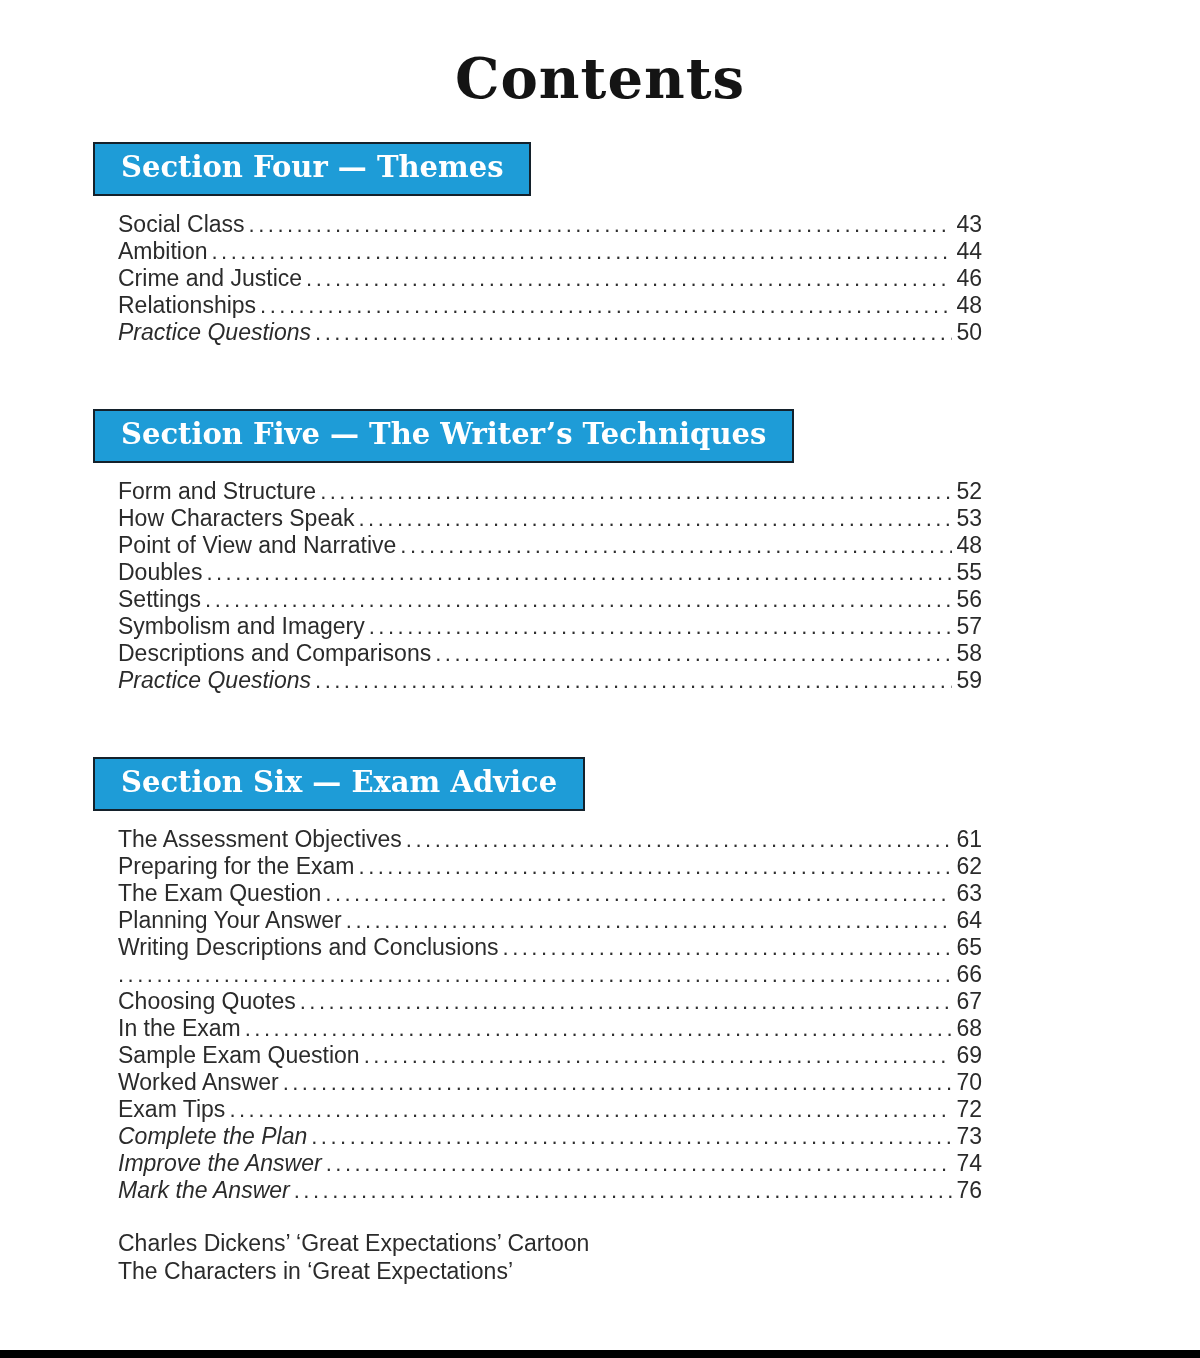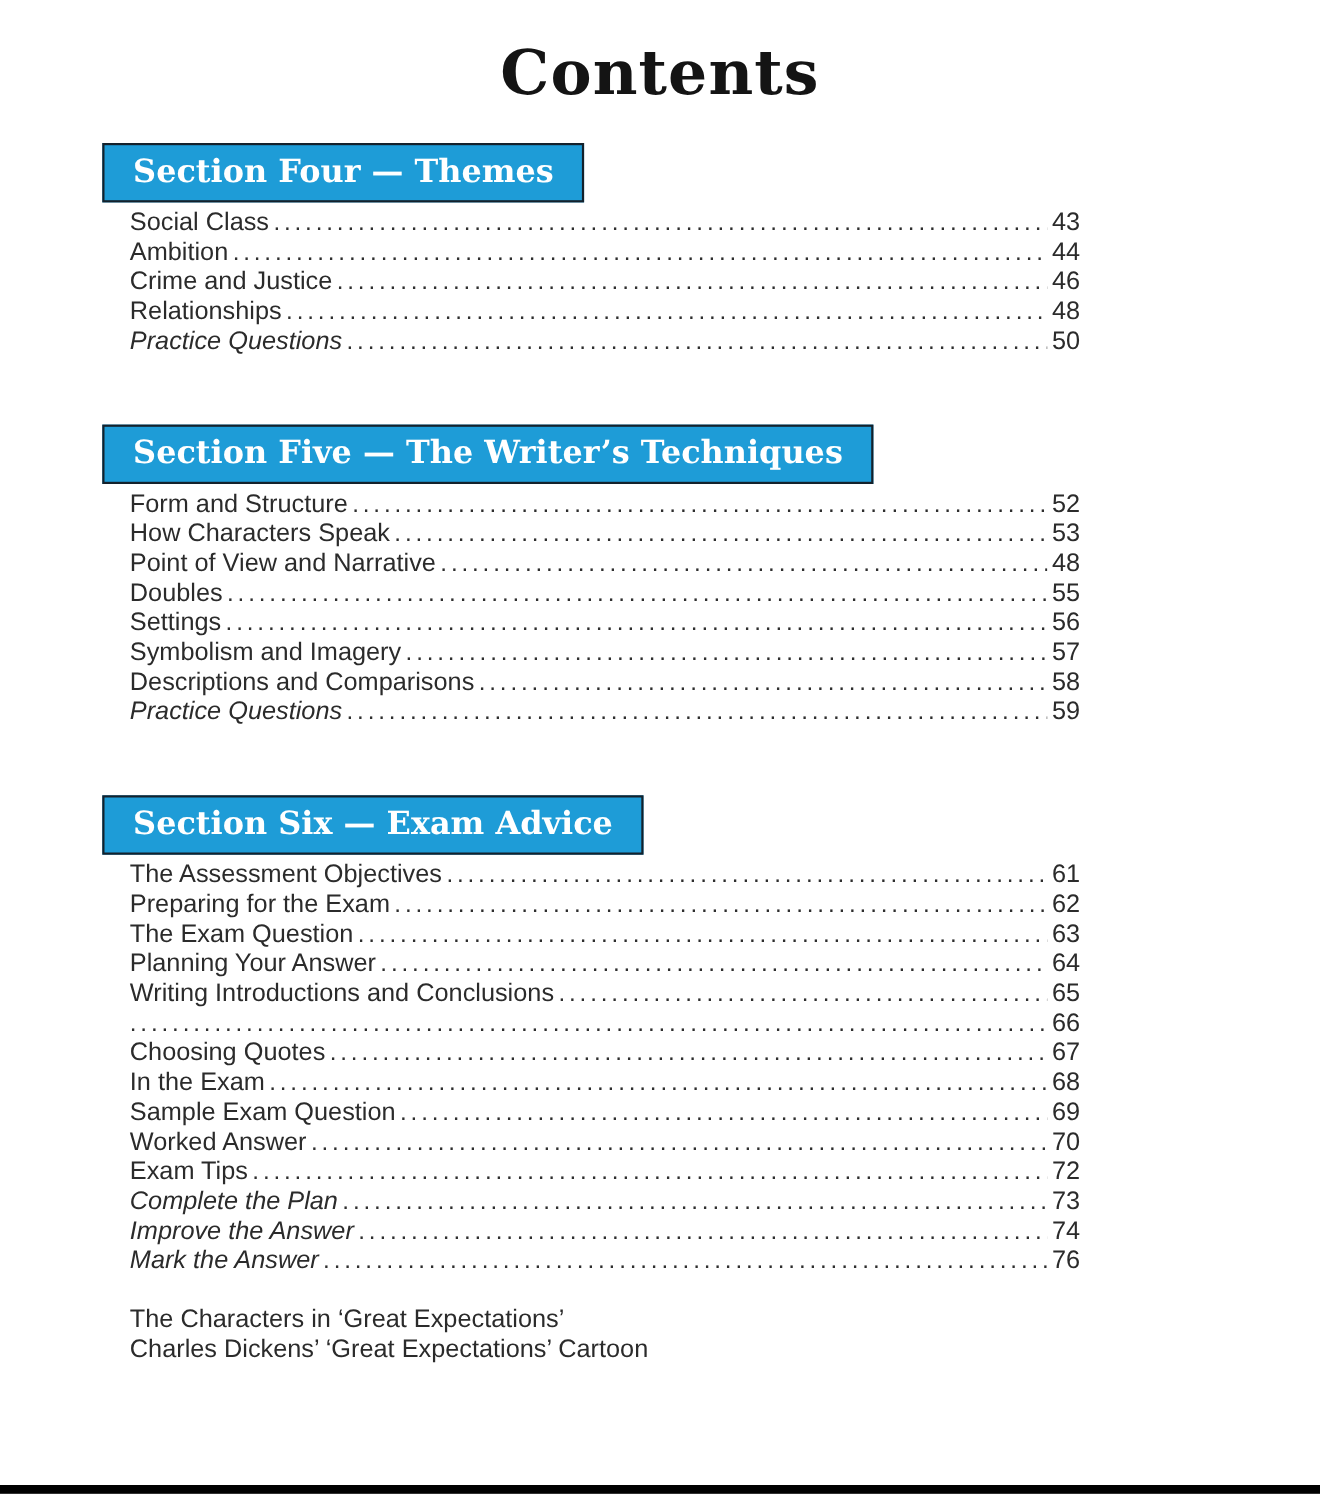--- a/index.html
+++ b/index.html
@@ -18,21 +18,21 @@
     font-family: "Liberation Sans", sans-serif;
   }
   .page {
     position: relative;
     width: 1200px;
     height: 1358px;
     background: #ffffff;
   }
   .page-title {
     margin: 0;
-    padding-top: 32px;
+    padding-top: 44px;
     text-align: center;
     font-family: "DejaVu Serif", serif;
     font-weight: 700;
     font-size: 56px;
     line-height: 68px;
     letter-spacing: 1px;
     color: #141414;
   }
   .toc-section { margin-left: 93px; width: 889px; }
   #sections > .toc-section:first-child { margin-top: 30px; }
@@ -46,21 +46,21 @@
   .section-title {
     font-family: "DejaVu Serif", serif;
     font-weight: 700;
     font-size: 29px;
     line-height: 36px;
     color: var(--header-fg);
     white-space: nowrap;
   }
   .entries {
     list-style: none;
-    margin: 4px 0 0 0;
+    margin: 15px 0 0 0;
     padding: 0 0 0 25px;
   }
   .entry {
     display: flex;
     align-items: baseline;
     font-size: 23px;
     line-height: 27px;
     color: var(--body-ink);
   }
   .entry-label { white-space: nowrap; padding-right: 4px; }
@@ -220,21 +220,21 @@
     <span class="entry-page">63</span>
   </li>
 
   <li class="entry">
     <span class="entry-label">Planning Your Answer</span>
     <span class="dots"></span>
     <span class="entry-page">64</span>
   </li>
 
   <li class="entry">
-    <span class="entry-label">Writing Introductions and Conclusions</span>
+    <span class="entry-label">Writing Descriptions and Conclusions</span>
     <span class="dots"></span>
     <span class="entry-page">65</span>
   </li>
 
   <li class="entry">
     <span class="dots"></span>
     <span class="entry-page">66</span>
   </li>
 
   <li class="entry">
@@ -283,19 +283,19 @@
     <span class="entry-label italic">Mark the Answer</span>
     <span class="dots"></span>
     <span class="entry-page">76</span>
   </li>
 </ul>
   </section>
 </div>
 
 
   <div class="footer-lines">
+    <div class="footer-line">Charles Dickens’ ‘Great Expectations’ Cartoon</div>
     <div class="footer-line">The Characters in ‘Great Expectations’</div>
-    <div class="footer-line">Charles Dickens’ ‘Great Expectations’ Cartoon</div>
   </div>
 
   <div class="bottom-bar"></div>
 
 </main>
 
 </body></html>

